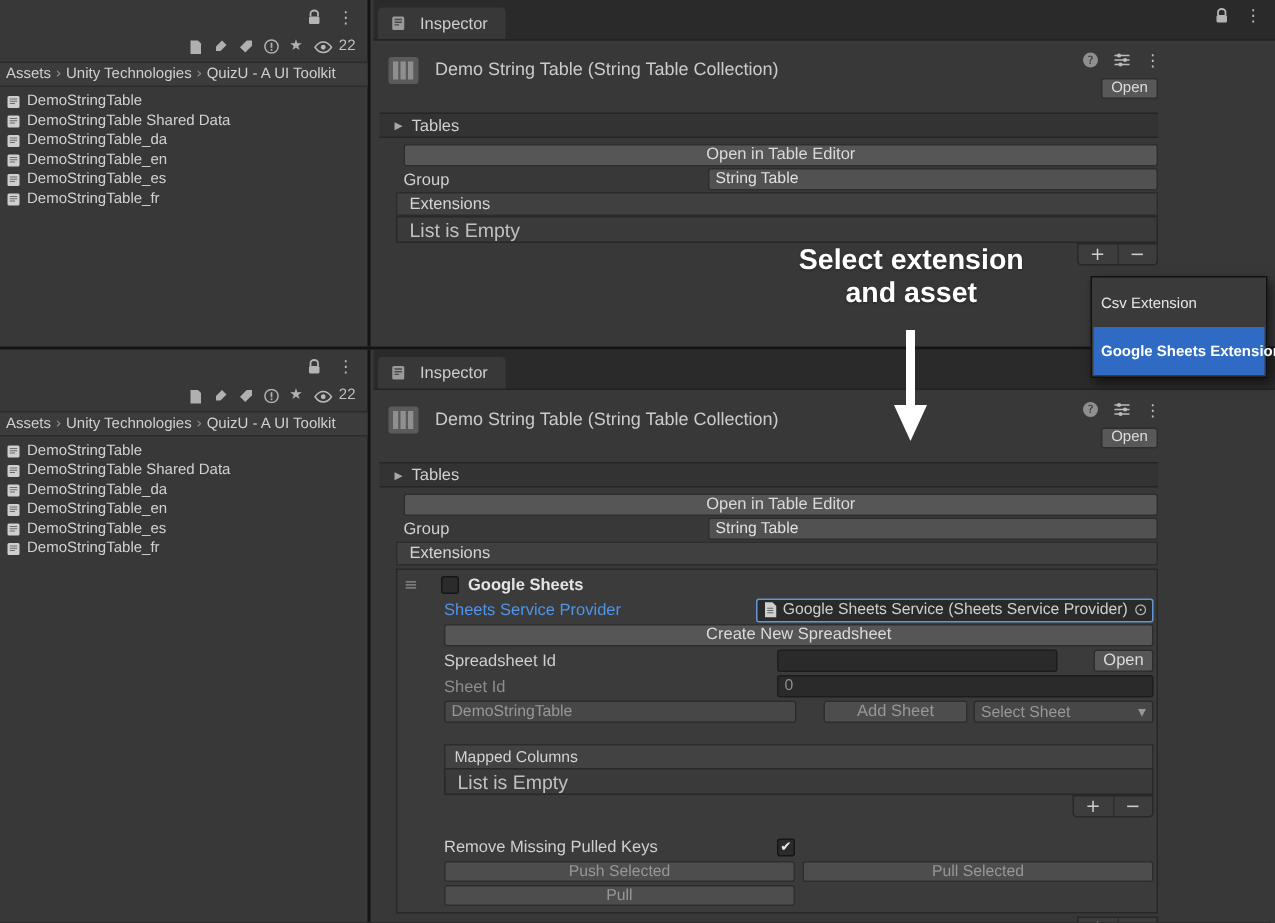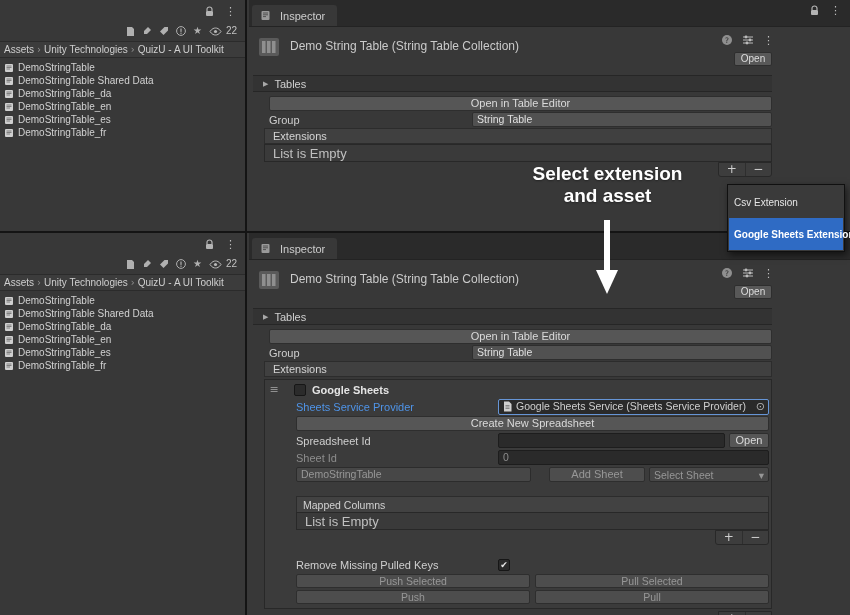--- a/index.html
+++ b/index.html
@@ -71,21 +71,21 @@
   .pm + .pm{border-left:1px solid #2e2e2e;}
   .pm-row.outer{margin-top:2px;}
 
   
   .ext-box{margin:2px 0 0 -5px;background:#3b3b3b;border:1px solid #282828;padding:2px 2px 4px 2px;}
   .gs-header{display:flex;align-items:center;height:15px;}
   .handle{color:#909090;font-size:11px;width:14px;text-align:center;line-height:11px;}
   .gs-header .cb{margin-left:13px;}
   .gs-title{font-weight:bold;color:#e4e4e4;font-size:11px;margin-left:6px;}
   .gs-body{padding:0 0 0 29px;}
-  .gs-row{display:flex;align-items:center;margin-top:2px;height:15px;}
+  .gs-row{display:flex;align-items:center;margin-top:2px;height:15px;gap:20px;}
   .gs-row.rm{margin-top:12px;}
   .gs-label{width:202px;font-size:11px;color:#cfcfcf;}
   .gs-label.link{color:#4f94e8;}
   .gs-label.dim{color:#8d8d8d;}
   .dfield{flex:1;height:15px;background:#2a2a2a;border:1px solid #1d1d1d;border-radius:2px;padding:0 4px;
           line-height:13px;font-size:10.5px;color:#cfcfcf;}
   .dfield.dim{color:#8d8d8d;}
   .objfield{flex:1;height:16px;background:#2a2a2a;border:1px solid #6695d6;border-radius:2px;display:flex;
             align-items:center;gap:4px;padding:0 3px 0 4px;font-size:10.5px;color:#cfcfcf;}
   .objicon{display:inline-flex;line-height:0;}
@@ -526,21 +526,20 @@
             </div>
             <div class="gs-row rm">
               <span class="gs-label">Remove Missing Pulled Keys</span>
               <span class="cb">
                   <span class="g">✔</span>
                 </span>
             </div>
             <div class="pp">
               <div class="btn dim">Push Selected</div>
               <div class="btn dim">Pull Selected</div>
-              <div class="btn dim">Push</div>
               <div class="btn dim">Pull</div>
             </div>
           </div>
         </div>
 
         <div class="pm-row outer">
           <div class="pm-box">
             <span class="pm g">+</span>
             <span class="pm g">−</span>
           </div>

